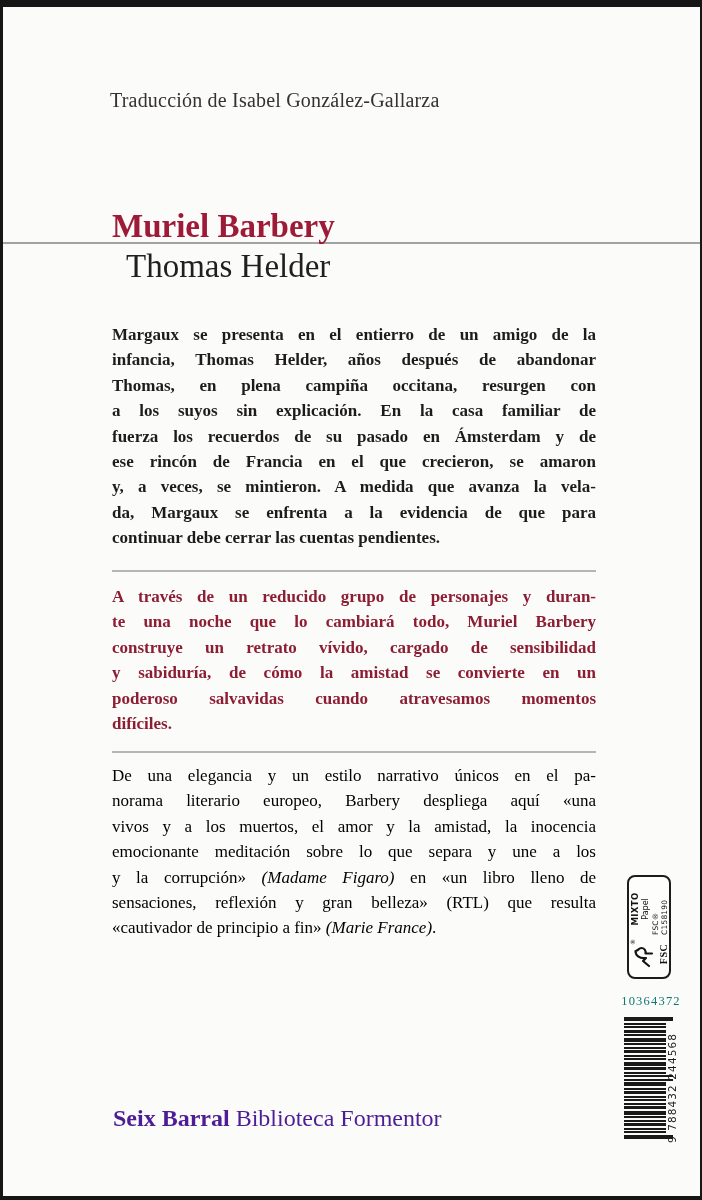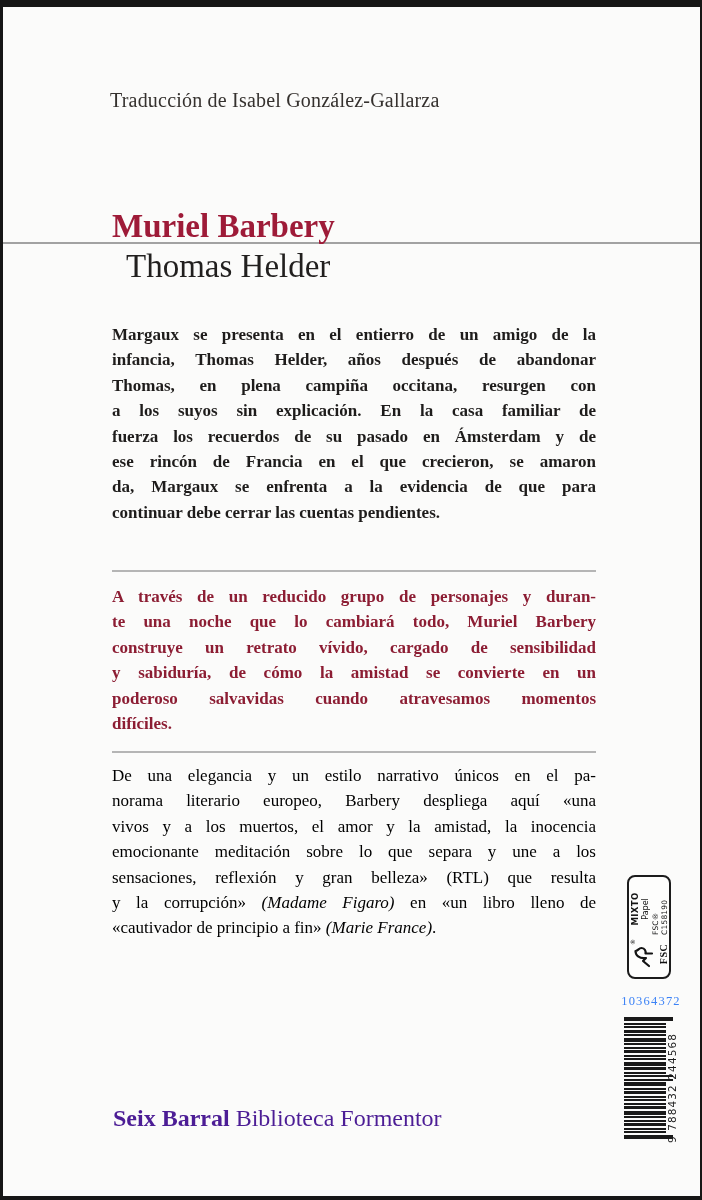--- a/index.html
+++ b/index.html
@@ -58,21 +58,21 @@
   }
   #fsc-text-block{
     flex:1;display:flex;flex-direction:column;justify-content:center;align-items:center;
     gap:1px;color:#141414;
   }
   #fsc-cert-type{font-size:8.5px;font-weight:700;letter-spacing:.4px;}
   #fsc-material{font-size:8px;}
   #fsc-license{font-size:7.5px;letter-spacing:.2px;}
   #product-code{
     left:616px;top:987px;width:64px;text-align:center;
-    font-size:12.5px;line-height:15px;letter-spacing:1.2px;color:#3b82f6;
+    font-size:12.5px;line-height:15px;letter-spacing:1.2px;color:#0f766e;
   }
   #barcode{left:621px;top:1010px;width:56px;height:126px;}
   #barcode-bars{position:absolute;left:0;top:0;width:49px;}
   .bbar{width:42px;background:#191919;margin-bottom:1.5px;}
   .bbar.guard{width:49px;}
   #isbn-number{
     position:absolute;left:605px;top:1065px;width:128px;height:14px;
     transform:rotate(-90deg);
     font-family:"DejaVu Sans", sans-serif;
     font-size:10.5px;line-height:14px;letter-spacing:1.1px;color:#1d1d1d;
@@ -97,20 +97,21 @@
 
   <div id="book-title" class="abs">Thomas Helder</div>
 
   <div id="synopsis-paragraph-1" class="abs para">
       <div class="tline"><span>Margaux se presenta en el entierro de un amigo de la</span></div>
       <div class="tline"><span>infancia, Thomas Helder, años después de abandonar</span></div>
       <div class="tline"><span>Thomas, en plena campiña occitana, resurgen con</span></div>
       <div class="tline"><span>a los suyos sin explicación. En la casa familiar de</span></div>
       <div class="tline"><span>fuerza los recuerdos de su pasado en Ámsterdam y de</span></div>
       <div class="tline"><span>ese rincón de Francia en el que crecieron, se amaron</span></div>
+      <div class="tline"><span>y, a veces, se mintieron. A medida que avanza la vela-</span></div>
       <div class="tline"><span>da, Margaux se enfrenta a la evidencia de que para</span></div>
       <div class="tline tlast"><span>continuar debe cerrar las cuentas pendientes.</span></div>
     </div>
 
   <div id="rule-above-red" class="abs rule-short"></div>
 
   <div id="synopsis-paragraph-2" class="abs para">
       <div class="tline"><span>A través de un reducido grupo de personajes y duran-</span></div>
       <div class="tline"><span>te una noche que lo cambiará todo, Muriel Barbery</span></div>
       <div class="tline"><span>construye un retrato vívido, cargado de sensibilidad</span></div>
@@ -119,22 +120,22 @@
       <div class="tline tlast"><span>difíciles.</span></div>
     </div>
 
   <div id="rule-below-red" class="abs rule-short"></div>
 
   <div id="synopsis-paragraph-3" class="abs para">
       <div class="tline"><span>De una elegancia y un estilo narrativo únicos en el pa-</span></div>
       <div class="tline"><span>norama literario europeo, Barbery despliega aquí «una</span></div>
       <div class="tline"><span>vivos y a los muertos, el amor y la amistad, la inocencia</span></div>
       <div class="tline"><span>emocionante meditación sobre lo que separa y une a los</span></div>
+      <div class="tline"><span>y la corrupción» </span><em>(Madame Figaro)</em><span> en «un libro lleno de</span></div>
       <div class="tline"><span>sensaciones, reflexión y gran belleza» (RTL) que resulta</span></div>
-      <div class="tline"><span>y la corrupción» </span><em>(Madame Figaro)</em><span> en «un libro lleno de</span></div>
       <div class="tline tlast"><span>«cautivador de principio a fin» </span><em>(Marie France)</em><span>.</span></div>
     </div>
 
   <div id="fsc-label" class="abs">
     <div id="fsc-logo-block">
       <svg id="fsc-tree-svg" width="26" height="26" viewBox="0 0 26 26">
         <path d="M2 17 L7 11 L10 14 C 9 7 13 3.5 17 3.5 C 17 6 20 6.5 20 9.5 C 20 13 16.5 14 14.5 13.5 L14.5 20" fill="none" stroke="#141414" stroke-width="2.2" stroke-linecap="round" stroke-linejoin="round"></path>
       </svg>
       <span id="fsc-reg-mark">®</span>
       <span id="fsc-wordmark">FSC</span>

